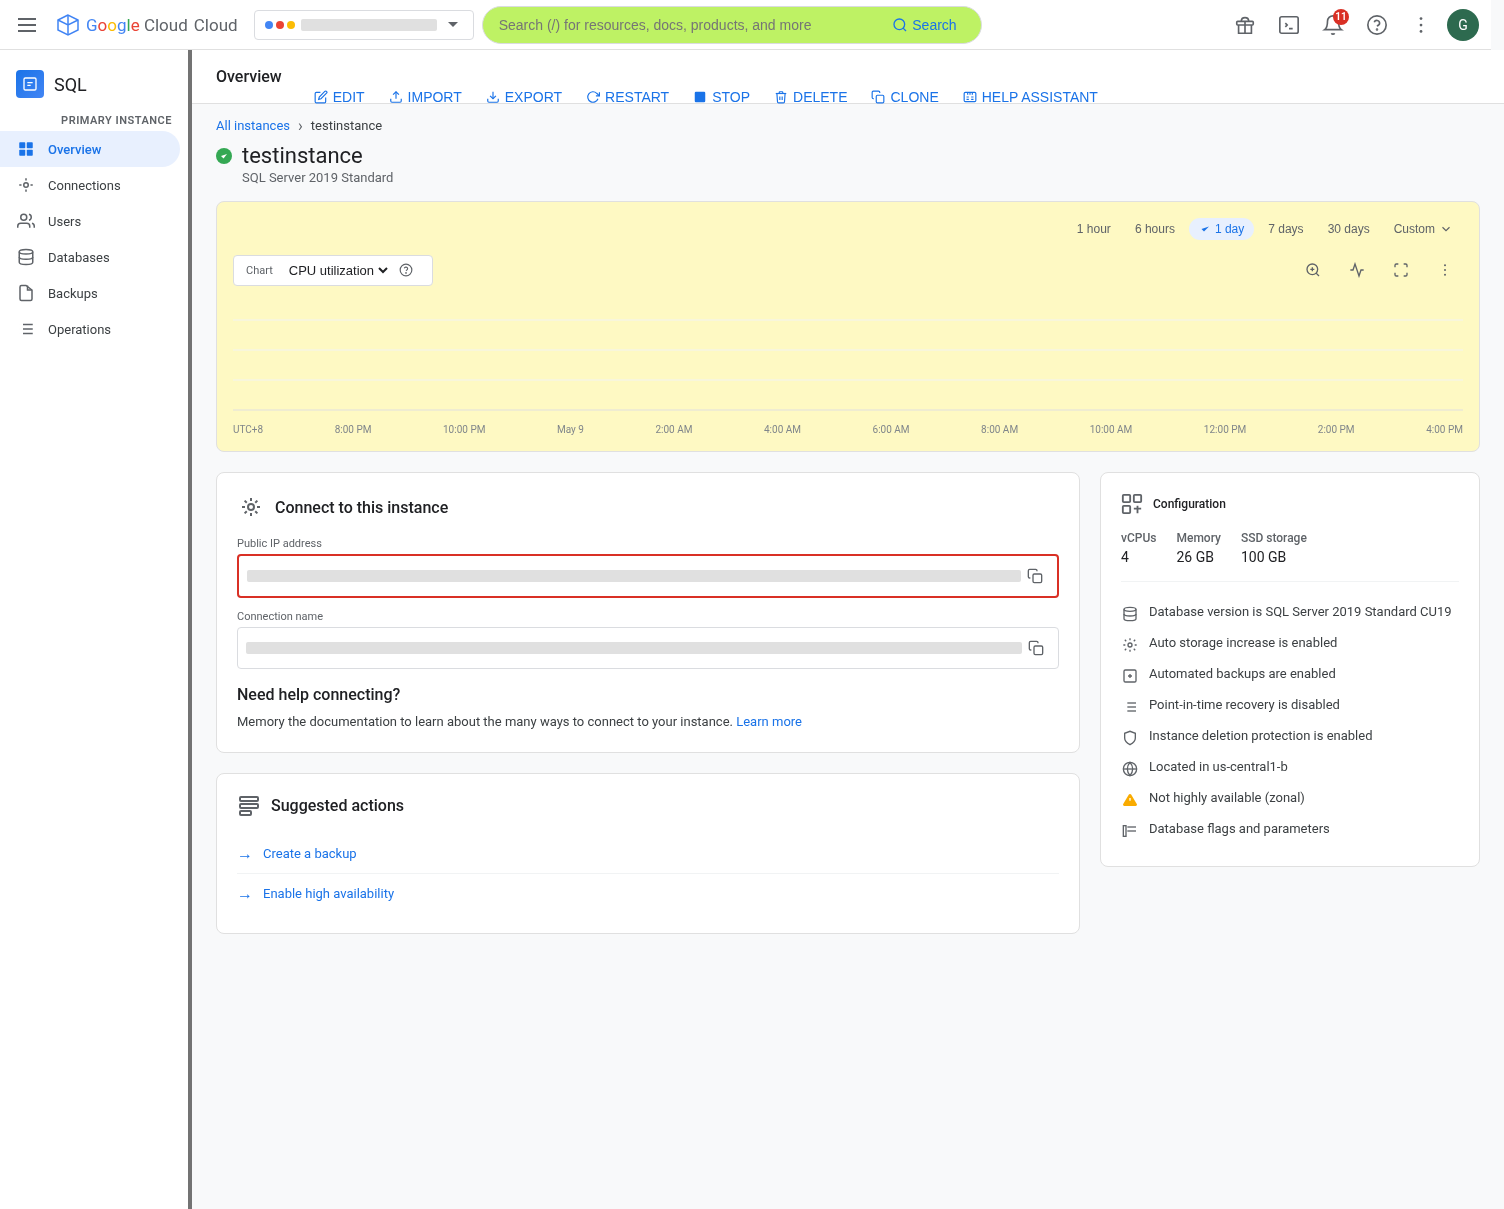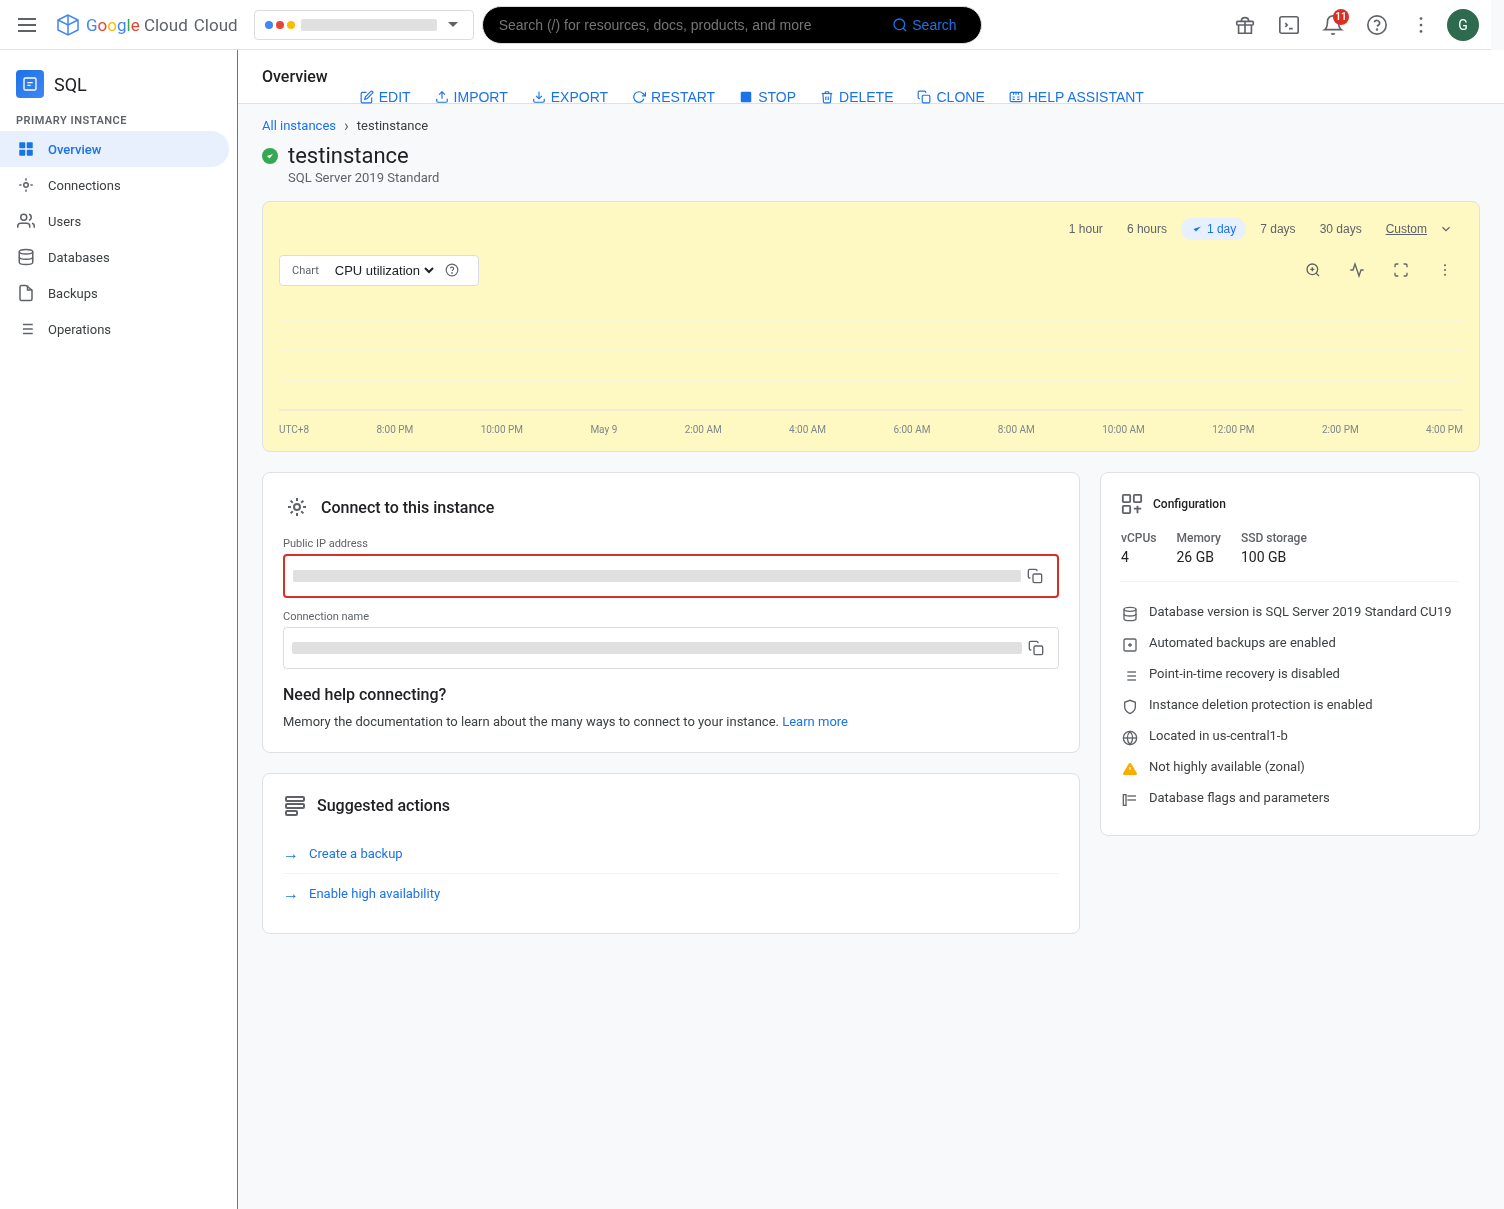--- a/index.html
+++ b/index.html
@@ -20,21 +20,21 @@
       background: #fff;
     }
     .project-dots { display: flex; gap: 3px; }
     .dot { width: 8px; height: 8px; border-radius: 50%; }
     .dot-blue { background: #4285f4; }
     .dot-red { background: #ea4335; }
     .dot-yellow { background: #fbbc04; }
     .project-name { flex: 1; font-size: 13px; color: #5f6368; overflow: hidden; text-overflow: ellipsis; white-space: nowrap; background: #e0e0e0; height: 12px; border-radius: 2px; }
     .search-bar {
       flex: 1; display: flex; align-items: center; border: 1px solid #dadce0;
-      border-radius: 24px; padding: 6px 16px; background: #000000; max-width: 500px;
+      border-radius: 24px; padding: 6px 16px; background: #bef264; max-width: 500px;
     }
     .search-bar input { border: none; background: transparent; outline: none; flex: 1; font-size: 14px; color: #5f6368; }
     .search-btn {
       display: flex; align-items: center; gap: 4px; background: none; border: none;
       cursor: pointer; color: #1a73e8; font-size: 14px; font-weight: 500; padding: 4px 8px;
     }
     .nav-icons { display: flex; align-items: center; gap: 8px; margin-left: auto; }
     .nav-icon-btn {
       width: 36px; height: 36px; border-radius: 50%; display: flex; align-items: center;
       justify-content: center; cursor: pointer; background: none; border: none; color: #5f6368;
@@ -47,22 +47,22 @@
       border-radius: 50%; width: 16px; height: 16px; font-size: 10px; display: flex;
       align-items: center; justify-content: center; font-weight: 600;
     }
     .avatar { width: 32px; height: 32px; border-radius: 50%; background: #2d6a4f; display: flex; align-items: center; justify-content: center; color: #fff; font-size: 14px; cursor: pointer; }
 
     
     .layout { display: flex; margin-top: 50px; height: calc(100vh - 50px); }
 
     
     .sidebar {
-      width: 238px; background: #fff; border-right: 1px solid #737373;
-      padding: 12px 0; flex-shrink: 0; overflow-y: auto;
+      width: 192px; background: #fff; border-right: 4px solid #737373;
+      padding: 12px 0; flex-shrink: 0; overflow-y: auto; text-align: right;
     }
     .sidebar-header { padding: 8px 16px 4px; display: flex; align-items: center; gap: 10px; }
     .sidebar-sql-icon {
       width: 28px; height: 28px; background: linear-gradient(135deg, #1a73e8, #4285f4);
       border-radius: 4px; display: flex; align-items: center; justify-content: center; color: #fff; font-size: 12px; font-weight: 700;
     }
     .sidebar-title { font-size: 18px; font-weight: 400; color: #202124; }
     .sidebar-section-label { padding: 12px 16px 4px; font-size: 11px; font-weight: 600; color: #5f6368; letter-spacing: 0.5px; }
     .sidebar-item {
       display: flex; align-items: center; gap: 12px; padding: 8px 16px;
@@ -101,21 +101,21 @@
     .instance-subtitle { font-size: 13px; color: #5f6368; margin-top: 2px; padding-left: 26px; }
 
     
     .chart-section {
       margin: 0 24px 20px; background: #fef9c3; border: 1px solid #e0e0e0;
       border-radius: 8px; padding: 16px;
     }
     .time-filter { display: flex; align-items: center; justify-content: flex-end; gap: 4px; margin-bottom: 12px; }
     .time-btn { padding: 4px 10px; font-size: 12px; color: #5f6368; cursor: pointer; border: none; background: none; border-radius: 4px; }
     .time-btn.active { background: #e8f0fe; color: #1a73e8; font-weight: 500; border-radius: 16px; display: flex; align-items: center; gap: 4px; }
-    .time-btn-custom { display: flex; align-items: center; gap: 12px; text-decoration: underline; }
+    .time-btn-custom { display: flex; align-items: center; gap: 4px; }
     .chart-header { display: flex; align-items: center; justify-content: space-between; margin-bottom: 12px; }
     .chart-select-wrap { display: flex; align-items: center; gap: 8px; border: 1px solid #dadce0; border-radius: 4px; padding: 6px 12px; background: #fff; min-width: 200px; }
     .chart-select-wrap select { border: none; outline: none; font-size: 13px; color: #202124; background: transparent; cursor: pointer; }
     .chart-actions { display: flex; align-items: center; gap: 8px; color: #5f6368; }
     .chart-time-labels { display: flex; justify-content: space-between; padding: 4px 0 0; }
     .chart-time-label { font-size: 10px; color: #80868b; }
 
     
     .two-col { display: flex; gap: 20px; margin: 0 24px 20px; }
     .col-left { flex: 1; display: flex; flex-direction: column; gap: 20px; }
@@ -609,20 +609,29 @@
             <div class="config-item-icon info-icon">
               <svg width="16" height="16" viewBox="0 0 24 24" fill="none" stroke="#5f6368" stroke-width="2">
                   <ellipse cx="12" cy="5" rx="9" ry="3"></ellipse>
                   <path d="M21 12c0 1.66-4 3-9 3s-9-1.34-9-3"></path>
                   <path d="M3 5v14c0 1.66 4 3 9 3s9-1.34 9-3V5"></path>
                 </svg>
             </div>
             <span>Database version is SQL Server 2019 Standard CU19</span>
           </div>
 
+          <div class="config-item">
+            <div class="config-item-icon info-icon">
+              <svg width="16" height="16" viewBox="0 0 24 24" fill="none" stroke="#5f6368" stroke-width="2">
+                  <circle cx="12" cy="12" r="3"></circle>
+                  <path d="M12 2v3M12 19v3M2 12h3M19 12h3M4.22 4.22l2.12 2.12M17.66 17.66l2.12 2.12M4.22 19.78l2.12-2.12M17.66 6.34l2.12-2.12"></path>
+                </svg>
+            </div>
+            <span>Auto storage increase is enabled</span>
+          </div>
 
           <div class="config-item">
             <div class="config-item-icon info-icon">
               <svg width="16" height="16" viewBox="0 0 24 24" fill="none" stroke="#5f6368" stroke-width="2">
                   <rect x="3" y="3" width="18" height="18" rx="2"></rect>
                   <path d="M9 12h6M12 9v6"></path>
                 </svg>
             </div>
             <span>Automated backups are enabled</span>
           </div>

